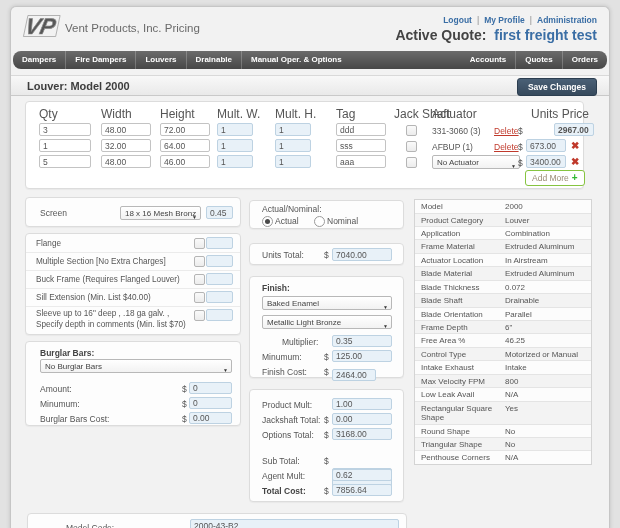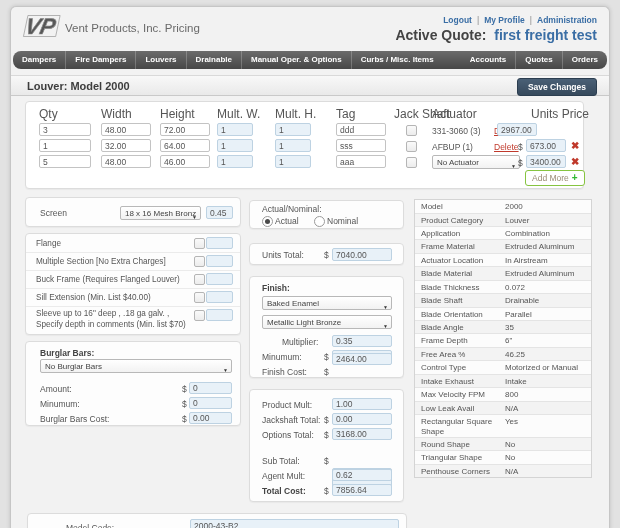--- a/index.html
+++ b/index.html
@@ -94,21 +94,20 @@
     <a>first freight test</a>
   </div>
 
   <div class="nav">
     <div class="grp" id="nav-left">
         <div class="tab first">Dampers</div>
         <div class="tab">Fire Dampers</div>
         <div class="tab">Louvers</div>
         <div class="tab">Drainable</div>
         <div class="tab">Manual Oper. &amp; Options</div>
-        <div class="tab">Curbs / Misc. Items</div>
       </div>
     <div class="spacer"></div>
     <div class="grp" id="nav-right">
         <div class="tab first">Accounts</div>
         <div class="tab">Quotes</div>
         <div class="tab">Orders</div>
       </div>
   </div>
 
   <div class="band">
@@ -133,21 +132,21 @@
           <input class="inp" value="3" style="left: 13px; width: 52px;">
           <input class="inp" value="48.00" style="left: 75px; width: 50px;">
           <input class="inp" value="72.00" style="left: 134px; width: 50px;">
           <input class="inp ro" value="1" readonly="" style="left: 191px; width: 36px;">
           <input class="inp ro" value="1" readonly="" style="left: 249px; width: 36px;">
           <input class="inp" value="ddd" style="left: 310px; width: 50px;">
           <span class="cb" style="left: 380px; top: 2px;"></span>
           <span class="actxt" style="left: 406px;">331-3060 (3)</span>
           <a class="del" style="left: 468px;">Delete</a>
           <span class="cur" style="left: 492px; top: 3px;">$</span>
-          <input class="inp ro" value="2967.00" readonly="" style="left: 471px; width: 40px;">
+          <input class="inp ro" value="2967.00" readonly="" style="left: 528px; width: 40px; font-weight: bold;">
         </div>
         <div class="grow" style="top: 37px;">
           <input class="inp" value="1" style="left: 13px; width: 52px;">
           <input class="inp" value="32.00" style="left: 75px; width: 50px;">
           <input class="inp" value="64.00" style="left: 134px; width: 50px;">
           <input class="inp ro" value="1" readonly="" style="left: 191px; width: 36px;">
           <input class="inp ro" value="1" readonly="" style="left: 249px; width: 36px;">
           <input class="inp" value="sss" style="left: 310px; width: 50px;">
           <span class="cb" style="left: 380px; top: 2px;"></span>
           <span class="actxt" style="left: 406px;">AFBUP (1)</span>
@@ -256,21 +255,21 @@
       <span class="arr">▼</span>
     </div>
     <div id="finish-rows">
         <span class="lbl" style="left: 12px; top: 60px; padding-left: 20px;">Multiplier:</span>
         <input class="inp ro" value="0.35" readonly="" style="left: 82px; width: 60px; height: 12px; top: 58px;">
         <span class="lbl" style="left: 12px; top: 75px;">Minumum:</span>
         <span class="cur" style="left: 74px; top: 75px;">$</span>
         <input class="inp ro" value="125.00" readonly="" style="left: 82px; width: 60px; height: 12px; top: 73px;">
         <span class="lbl" style="left: 12px; top: 90px;">Finish Cost:</span>
         <span class="cur" style="left: 74px; top: 90px;">$</span>
-        <input class="inp ro" value="2464.00" readonly="" style="left: 82px; width: 60px; height: 12px; top: 76px;">
+        <input class="inp ro" value="2464.00" readonly="" style="left: 82px; width: 44px; height: 12px; top: 92px;">
       </div>
   </div>
 
   <div class="panel" id="totals-panel" style="left:238px;top:382px;width:155px;height:113px">
       <span class="lbl" style="left: 12px; top: 10px;">Product Mult:</span>
       <input class="inp ro" value="1.00" readonly="" style="left: 82px; width: 60px; height: 12px; top: 8px;">
       <span class="lbl" style="left: 12px; top: 25px;">Jackshaft Total:</span>
       <span class="cur" style="left: 74px; top: 25px;">$</span>
       <input class="inp ro" value="0.00" readonly="" style="left: 82px; width: 60px; height: 12px; top: 23px;">
       <span class="lbl" style="left: 12px; top: 40px;">Options Total:</span>
@@ -322,24 +321,20 @@
       </div>
       <div class="specrow">
         <div class="sl">Blade Shaft</div>
         <div class="sv">Drainable</div>
       </div>
       <div class="specrow">
         <div class="sl">Blade Orientation</div>
         <div class="sv">Parallel</div>
       </div>
       <div class="specrow">
-        <div class="sl">Blade Angle</div>
-        <div class="sv">35</div>
-      </div>
-      <div class="specrow">
         <div class="sl">Frame Depth</div>
         <div class="sv">6"</div>
       </div>
       <div class="specrow">
         <div class="sl">Free Area %</div>
         <div class="sv">46.25</div>
       </div>
       <div class="specrow">
         <div class="sl">Control Type</div>
         <div class="sv">Motorized or Manual</div>

